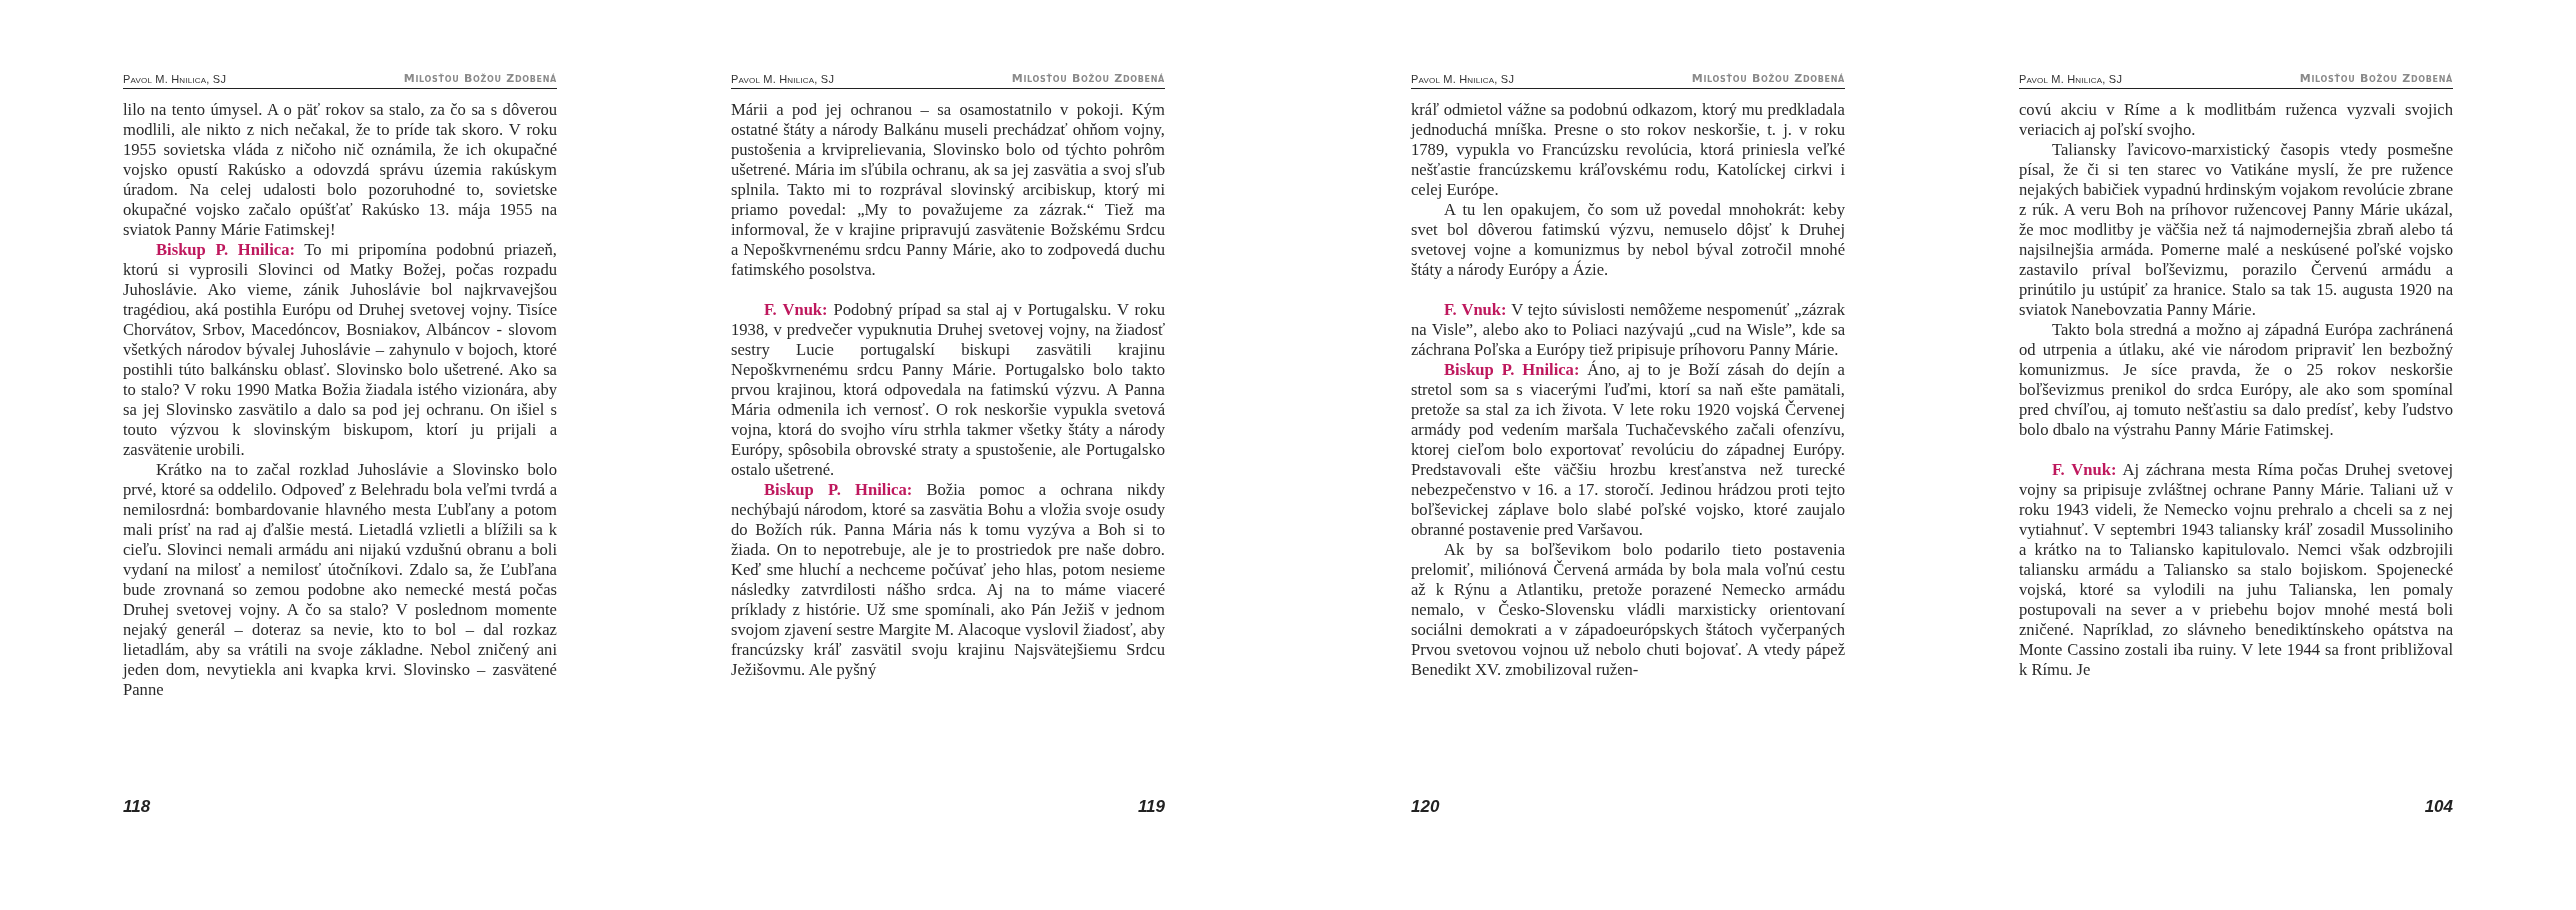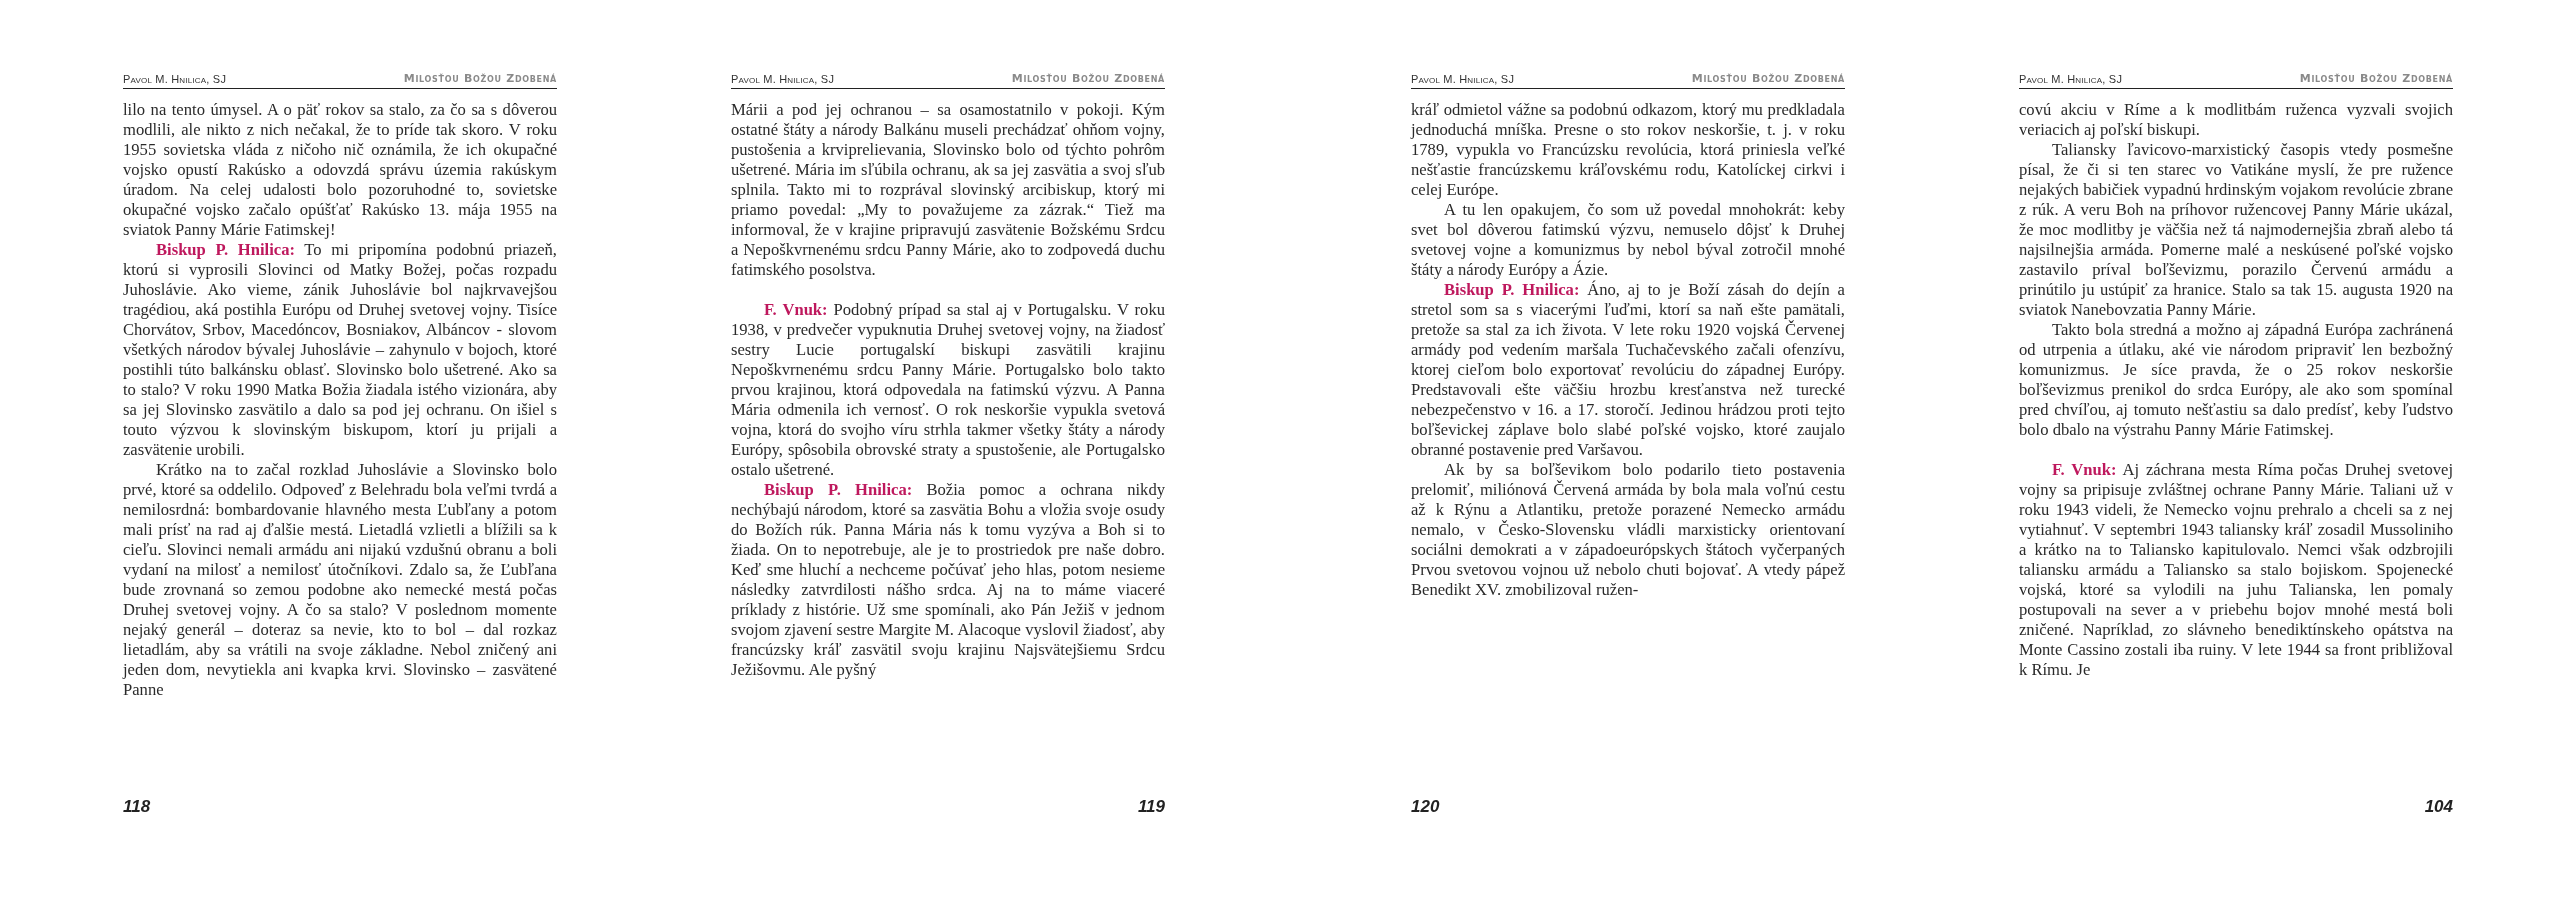--- a/index.html
+++ b/index.html
@@ -47,32 +47,33 @@
 </div>
 
 <div class="page p3">
   <div class="running-head">
     <span class="author">Pavol M. Hnilica, SJ</span>
     <span class="book-title">Milosťou Božou Zdobená</span>
   </div>
   <div class="body-text">
     <p class="cont"><span>kráľ odmietol vážne sa podobnú odkazom, ktorý mu predkladala jednoduchá mníška. Presne o sto rokov neskoršie, t. j. v roku 1789, vypukla vo Francúzsku revolúcia, ktorá priniesla veľké nešťastie francúzskemu kráľovskému rodu, Katolíckej cirkvi i celej Európe.</span></p>
     <p><span>A tu len opakujem, čo som už povedal mnohokrát: keby svet bol dôverou fatimskú výzvu, nemuselo dôjsť k Druhej svetovej vojne a komunizmus by nebol býval zotročil mnohé štáty a národy Európy a Ázie.</span></p>
+    <p class="gap"><span class="speaker">F. Vnuk:</span><span> V tejto súvislosti nemôžeme nespomenúť „zázrak na Visle”, alebo ako to Poliaci nazývajú „cud na Wisle”, kde sa záchrana Poľska a Európy tiež pripisuje príhovoru Panny Márie.</span></p>
     <p><span class="speaker">Biskup P. Hnilica:</span><span> Áno, aj to je Boží zásah do dejín a stretol som sa s viacerými ľuďmi, ktorí sa naň ešte pamätali, pretože sa stal za ich života. V lete roku 1920 vojská Červenej armády pod vedením maršala Tuchačevského začali ofenzívu, ktorej cieľom bolo exportovať revolúciu do západnej Európy. Predstavovali ešte väčšiu hrozbu kresťanstva než turecké nebezpečenstvo v 16. a 17. storočí. Jedinou hrádzou proti tejto boľševickej záplave bolo slabé poľské vojsko, ktoré zaujalo obranné postavenie pred Varšavou.</span></p>
     <p><span>Ak by sa boľševikom bolo podarilo tieto postavenia prelomiť, miliónová Červená armáda by bola mala voľnú cestu až k Rýnu a Atlantiku, pretože porazené Nemecko armádu nemalo, v Česko-Slovensku vládli marxisticky orientovaní sociálni demokrati a v západoeurópskych štátoch vyčerpaných Prvou svetovou vojnou už nebolo chuti bojovať. A vtedy pápež Benedikt XV. zmobilizoval ružen-</span></p>
   </div>
   <div class="folio left">120</div>
 </div>
 
 <div class="page p4">
   <div class="running-head">
     <span class="author">Pavol M. Hnilica, SJ</span>
     <span class="book-title">Milosťou Božou Zdobená</span>
   </div>
   <div class="body-text">
-    <p class="cont"><span>covú akciu v Ríme a k modlitbám ruženca vyzvali svojich veriacich aj poľskí biskupi.</span></p>
+    <p class="cont"><span>covú akciu v Ríme a k modlitbám ruženca vyzvali svojich veriacich aj poľskí svojho.</span></p>
     <p><span>Taliansky ľavicovo-marxistický časopis vtedy posmešne písal, že či si ten starec vo Vatikáne myslí, že pre ružence nejakých babičiek vypadnú hrdinským vojakom revolúcie zbrane z rúk. A veru Boh na príhovor ružencovej Panny Márie ukázal, že moc modlitby je väčšia než tá najmodernejšia zbraň alebo tá najsilnejšia armáda. Pomerne malé a neskúsené poľské vojsko zastavilo príval boľševizmu, porazilo Červenú armádu a prinútilo ju ustúpiť za hranice. Stalo sa tak 15. augusta 1920 na sviatok Nanebovzatia Panny Márie.</span></p>
     <p><span>Takto bola stredná a možno aj západná Európa zachránená od utrpenia a útlaku, aké vie národom pripraviť len bezbožný komunizmus. Je síce pravda, že o 25 rokov neskoršie boľševizmus prenikol do srdca Európy, ale ako som spomínal pred chvíľou, aj tomuto nešťastiu sa dalo predísť, keby ľudstvo bolo dbalo na výstrahu Panny Márie Fatimskej.</span></p>
     <p class="gap"><span class="speaker">F. Vnuk:</span><span> Aj záchrana mesta Ríma počas Druhej svetovej vojny sa pripisuje zvláštnej ochrane Panny Márie. Taliani už v roku 1943 videli, že Nemecko vojnu prehralo a chceli sa z nej vytiahnuť. V septembri 1943 taliansky kráľ zosadil Mussoliniho a krátko na to Taliansko kapitulovalo. Nemci však odzbrojili taliansku armádu a Taliansko sa stalo bojiskom. Spojenecké vojská, ktoré sa vylodili na juhu Talianska, len pomaly postupovali na sever a v priebehu bojov mnohé mestá boli zničené. Napríklad, zo slávneho benediktínskeho opátstva na Monte Cassino zostali iba ruiny. V lete 1944 sa front približoval k Rímu. Je</span></p>
   </div>
   <div class="folio right">104</div>
 </div>
 
 
 </body></html>

